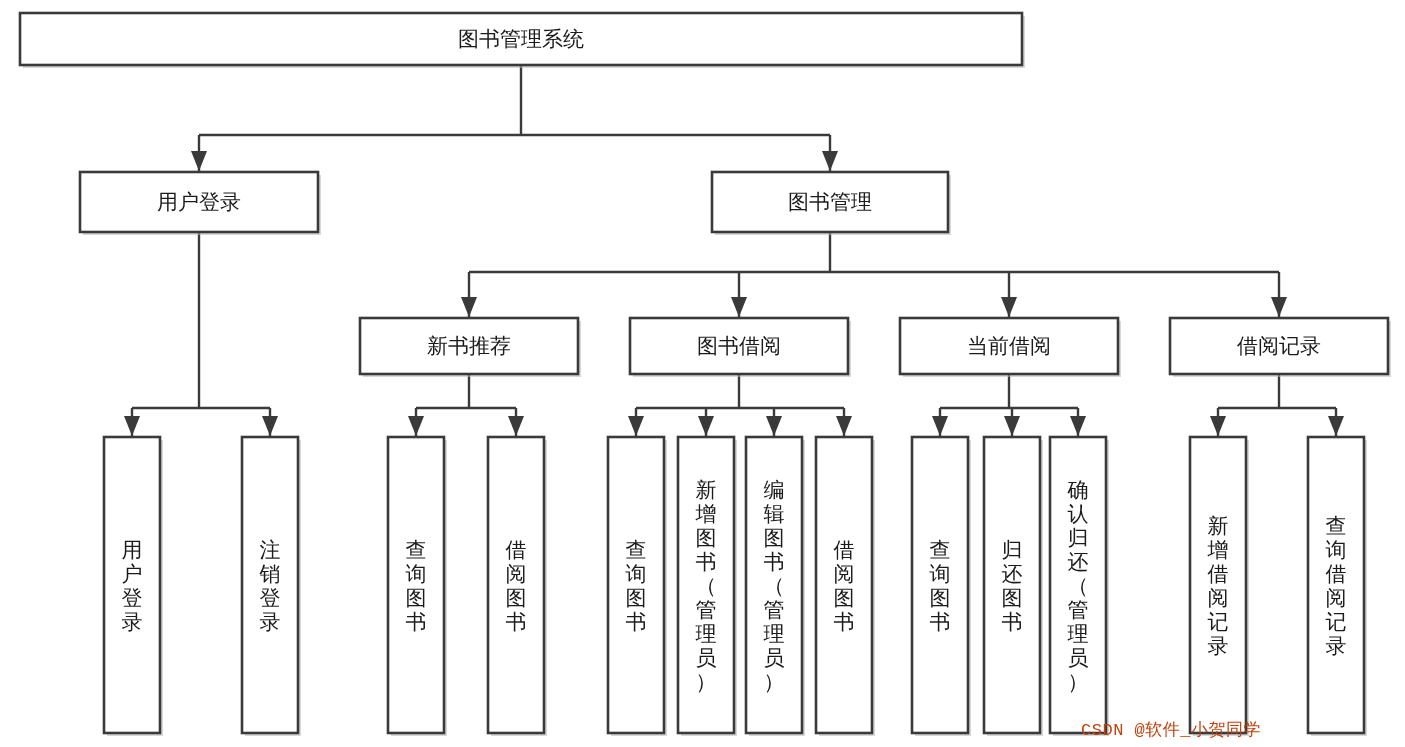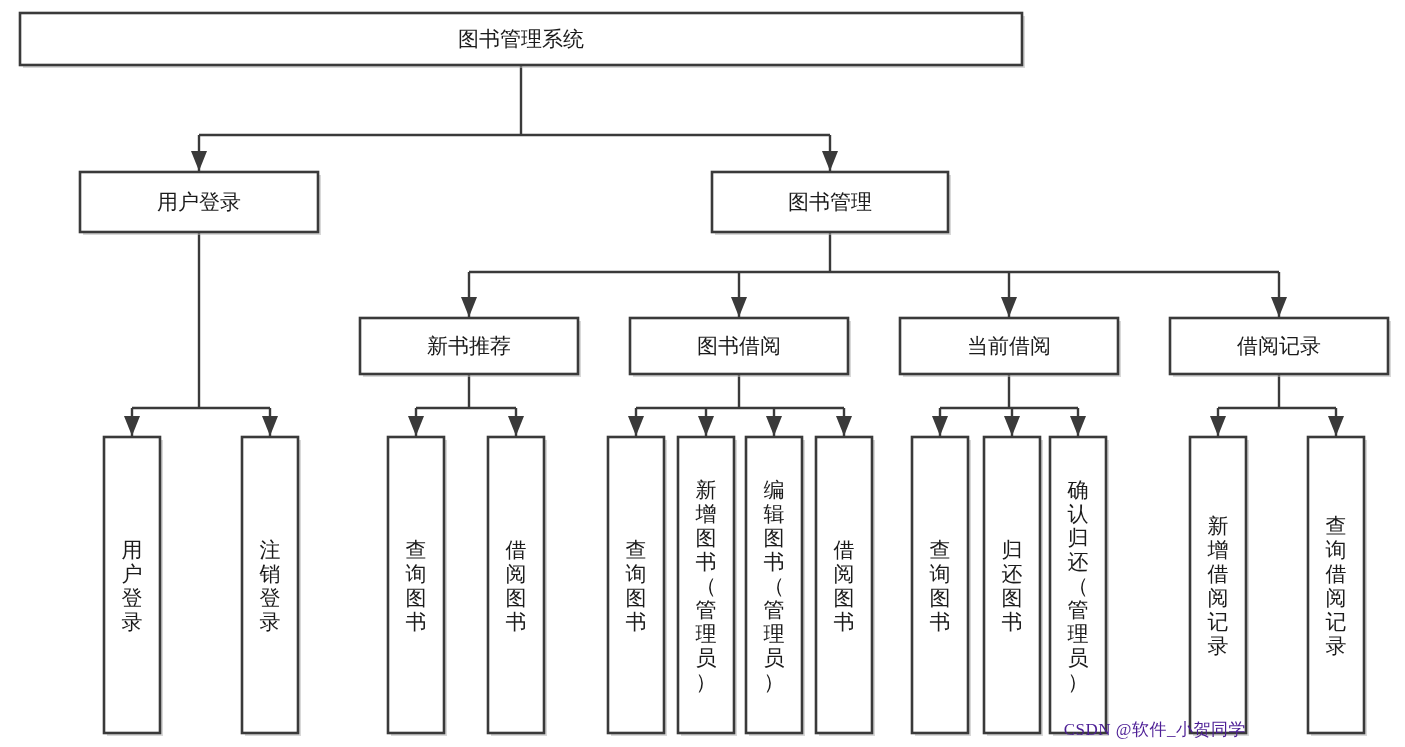--- a/index.html
+++ b/index.html
@@ -46,25 +46,25 @@
   }
   .node-label-h {
     font-family: "DejaVu Sans", "Liberation Sans", sans-serif;
     font-size: 21px;
     fill: #1b1b1b;
     text-anchor: middle;
     dominant-baseline: middle;
   }
   .watermark {
     position: absolute;
-    right: 19px;
+    right: 4px;
     bottom: 6px;
-    font-family: Liberation Serif, serif;
+    font-family: Liberation Mono, monospace;
     font-size: 17px;
-    color: #4c1d95;
+    color: #c2410c;
     white-space: nowrap;
     letter-spacing: 0.5px;
   }
 </style>
 </head>
 <body>
 
 <div id="diagram-root">
   <svg id="tree-svg" viewBox="0 0 1405 747" xmlns="http://www.w3.org/2000/svg">
     <g id="connector-layer">

